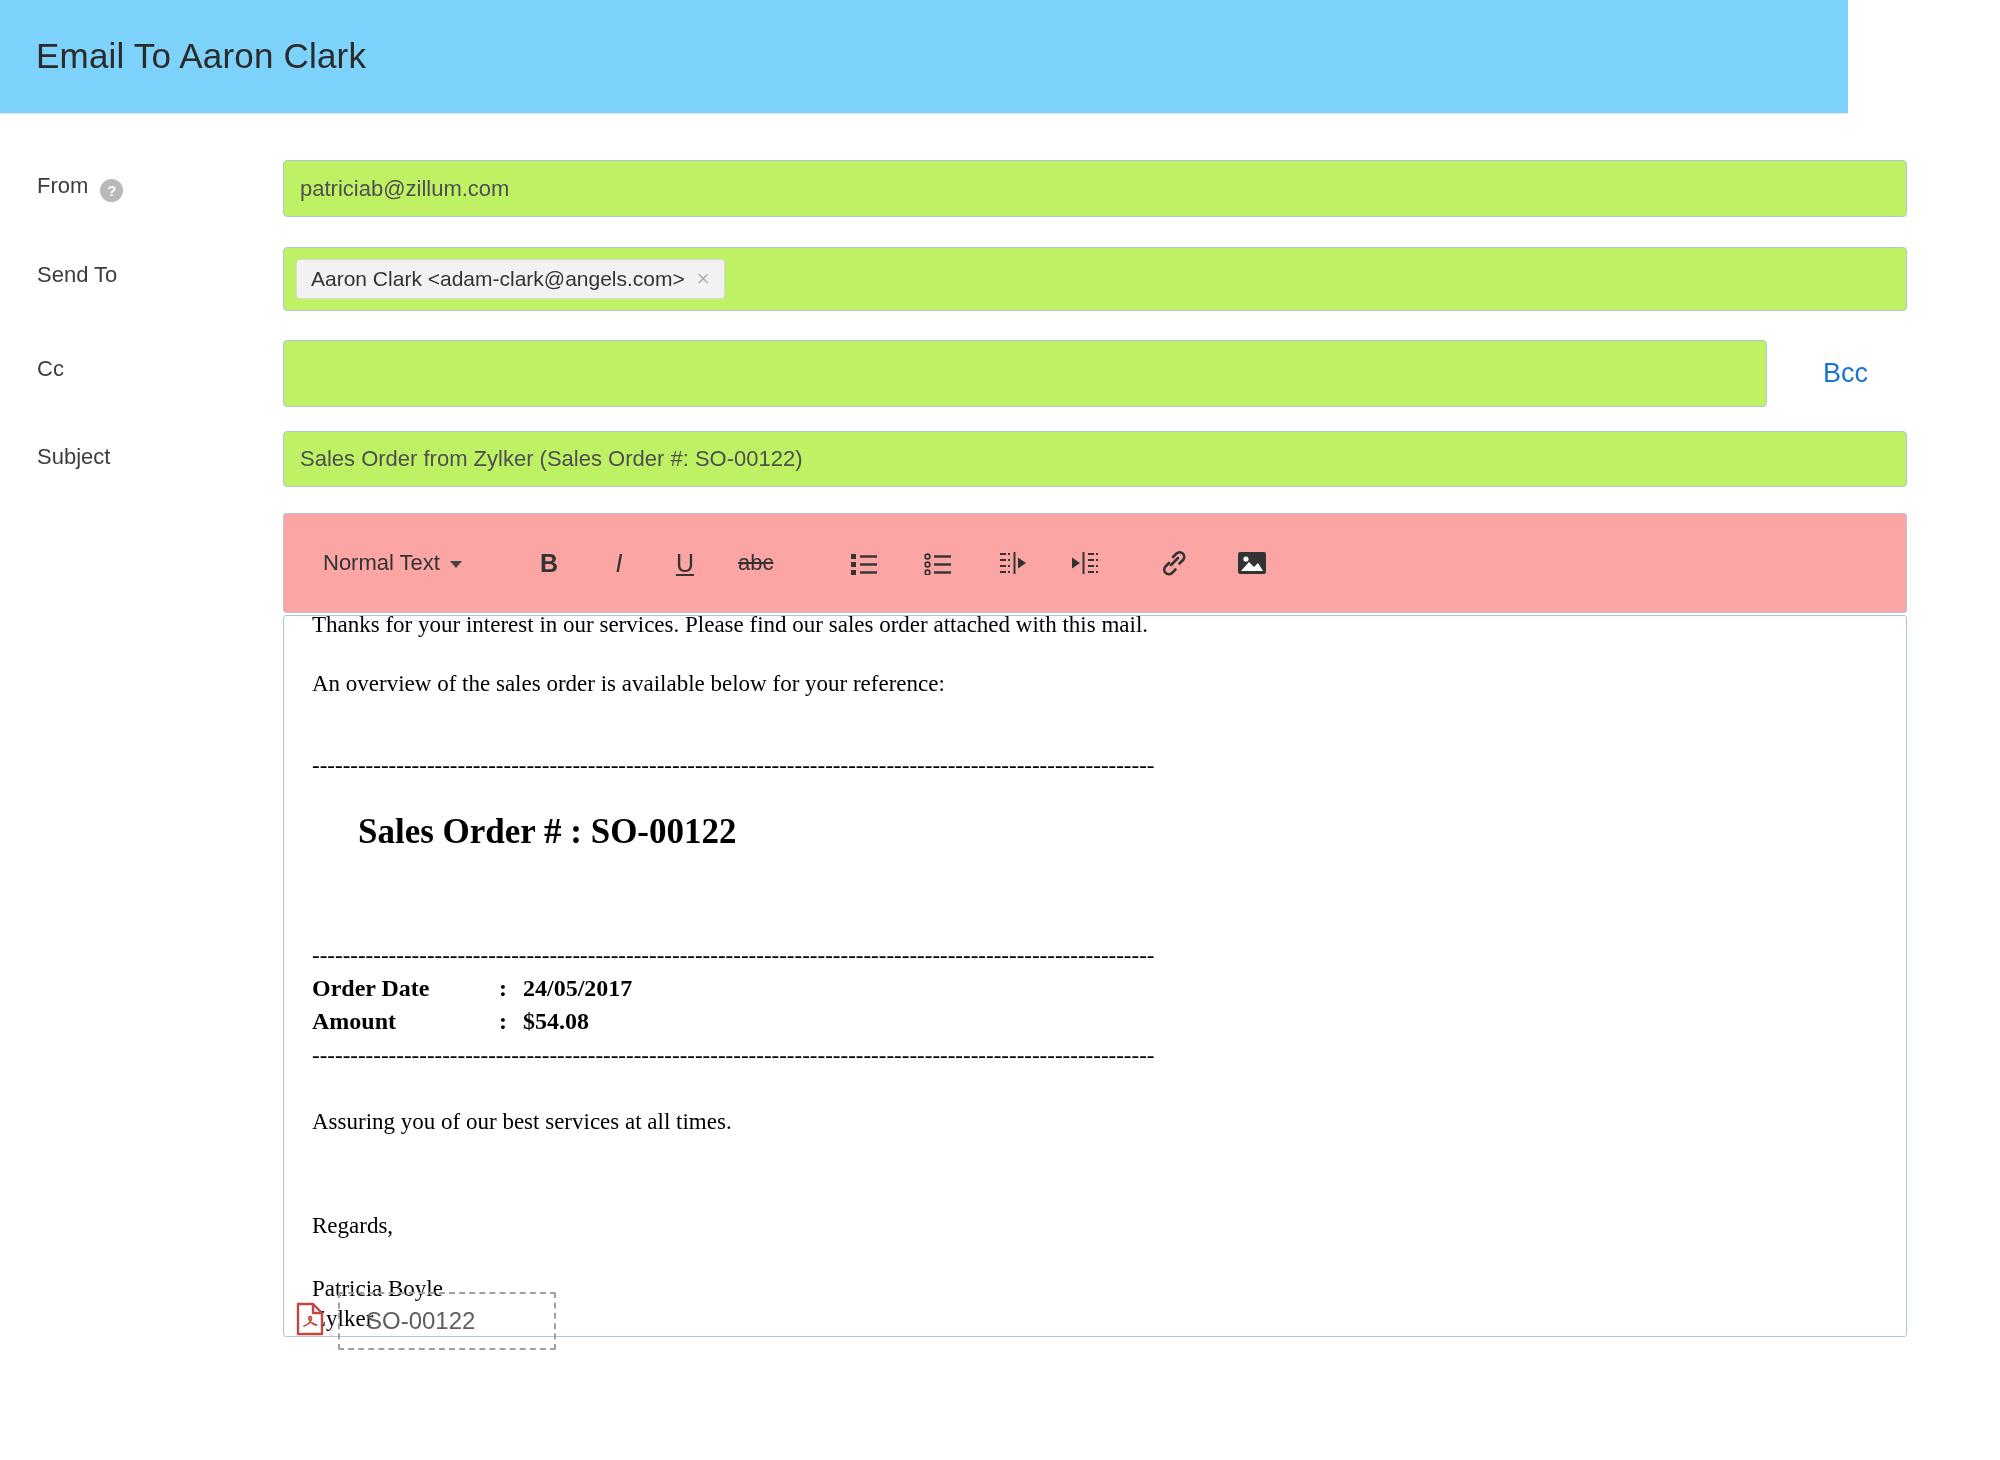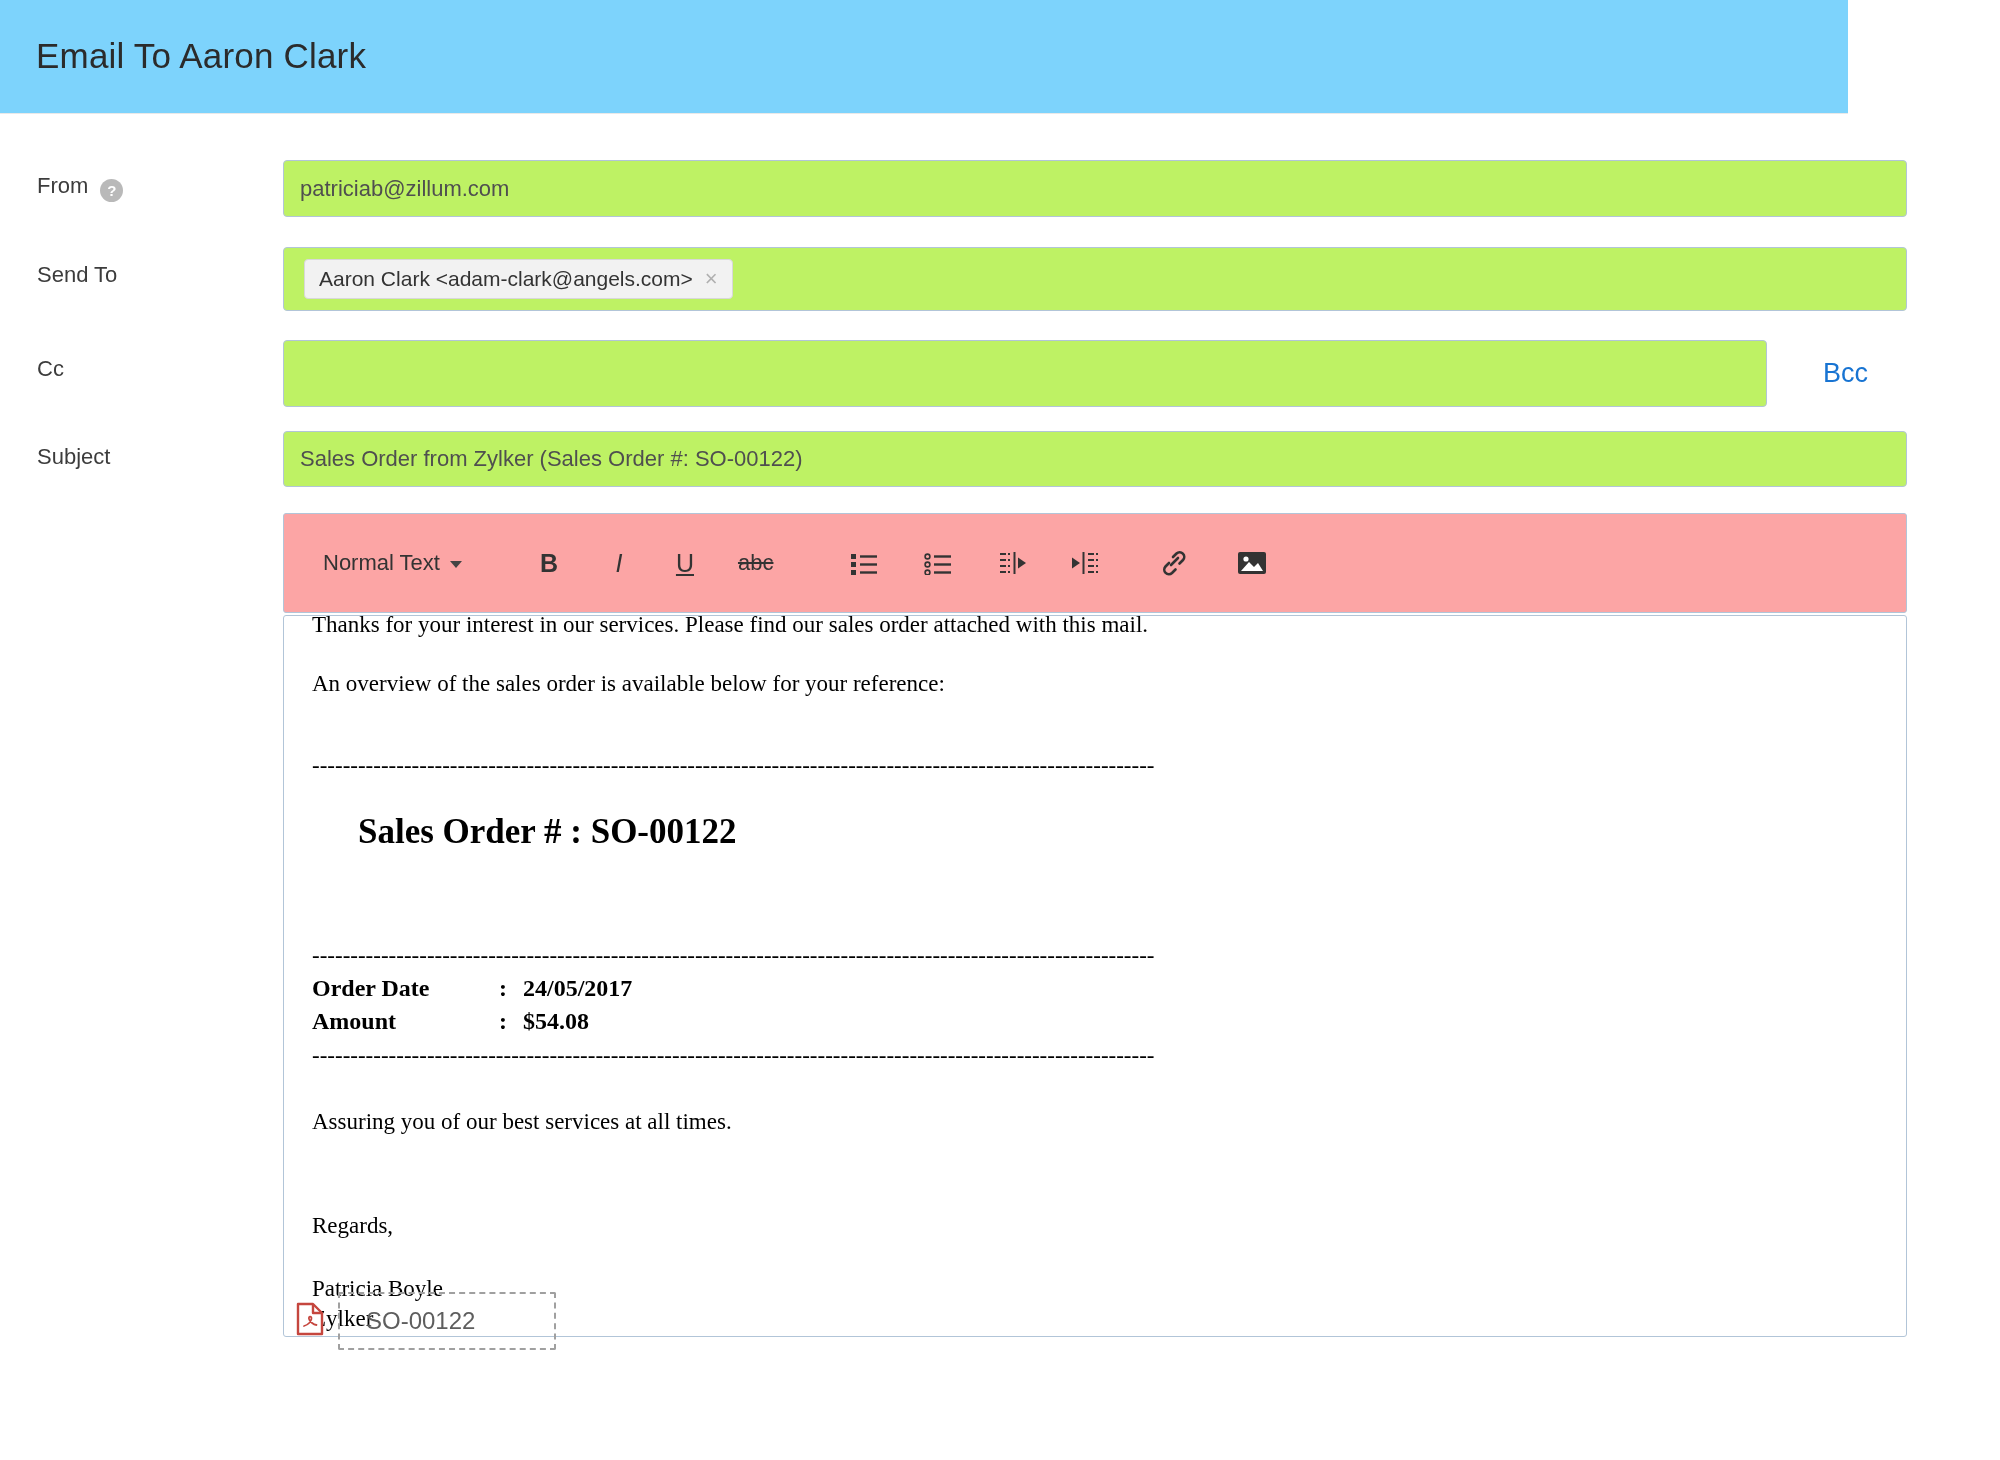--- a/index.html
+++ b/index.html
@@ -22,21 +22,21 @@
   .tf { position:absolute; border:1px solid #b2c5d8; border-radius:4px; background:#bef264;
         font-size:22px; color:#4f4f4f; }
   input.tf { padding:0 16px; outline:none; font-family:"Liberation Sans", sans-serif; }
   .field-from    { left:283px; top:160px; width:1624px; height:57px; }
   .field-sendto  { left:283px; top:247px; width:1624px; height:64px; padding:11px 12px; }
   .field-cc      { left:283px; top:340px; width:1484px; height:67px; }
   .field-subject { left:283px; top:431px; width:1624px; height:56px; }
 
   .chip { display:inline-flex; align-items:center; height:40px; background:#f2f2f2;
           border:1px solid #d8d8d8; border-radius:4px; padding:0 14px; font-size:21px;
-          color:#333;margin-left:8px; }
+          color:#333; }
   .chip-close { margin-left:12px; color:#b0b0b0; font-size:22px; cursor:pointer; line-height:1; }
 
   .bcc-link { position:absolute; left:1823px; top:358px; font-size:27px; color:#1874d2; cursor:pointer; }
 
   
   .editor-toolbar { position:absolute; left:283px; top:513px; width:1624px; height:100px;
                     border:1px solid #b2c5d8; border-radius:3px; background:#fca5a5;
                     display:flex; align-items:center; padding-left:39px; }
   .fmt-select { display:flex; align-items:center; font-size:22px; color:#333; cursor:pointer; }
   .caret-down { width:0; height:0; border-left:6px solid transparent; border-right:6px solid transparent;

